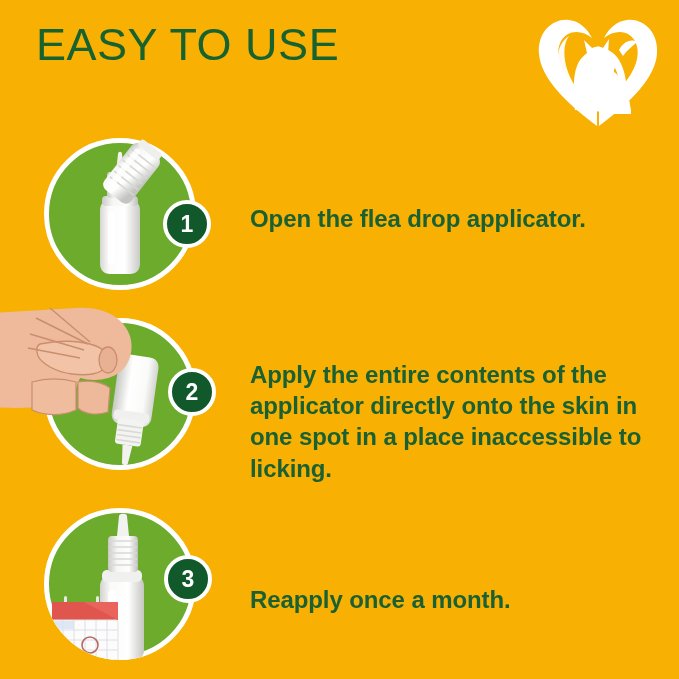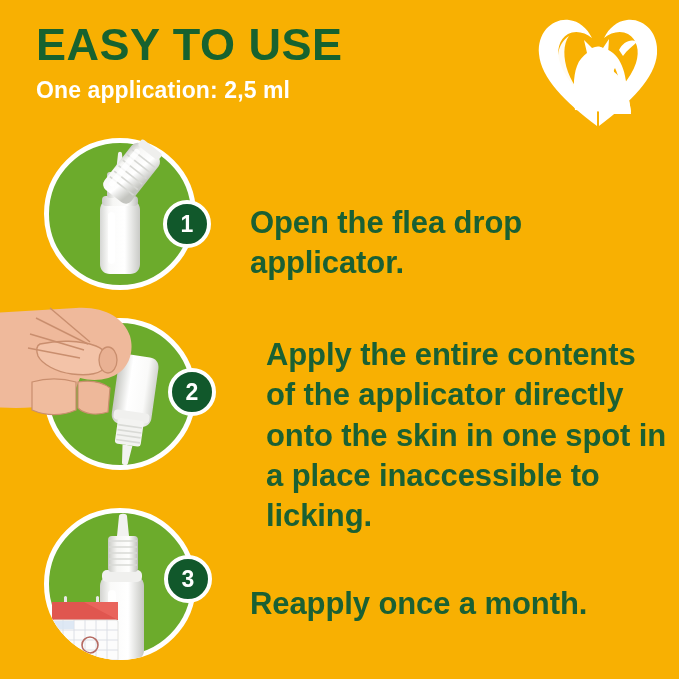--- a/index.html
+++ b/index.html
@@ -19,21 +19,21 @@
   
   .header {
     position: absolute;
     left: 36px;
     top: 22px;
     width: 470px;
   }
   .headline {
     font-family: "Liberation Sans", sans-serif;
     font-size: 45px;
-    font-weight: bold;
+    font-weight: normal;
     color: #17622F;
     letter-spacing: 0.5px;
     line-height: 1.02;
     margin: 0;
     white-space: nowrap;
   }
   .subhead {
     font-family: "Liberation Sans", sans-serif;
     font-size: 23px;
     font-weight: bold;
@@ -85,37 +85,37 @@
     font-size: 23px;
     font-weight: bold;
     display: flex;
     align-items: center;
     justify-content: center;
     z-index: 6;
   }
   .step-text {
     position: absolute;
     font-family: "Liberation Sans", sans-serif;
-    font-size: 31px;
+    font-size: 24px;
     font-weight: bold;
     color: #1A6033;
     line-height: 1.30;
     letter-spacing: -0.1px;
   }
 
   
   #step1 { left: 0; top: 0; }
   #step1 .circle-wrap { left: 44px; top: 138px; }
   #step1 .badge { left: 163px; top: 200px; }
   #step1 .step-text { left: 250px; top: 203px; width: 410px; }
 
   #step2 { left: 0; top: 0; }
   #step2 .circle-wrap { left: 44px; top: 318px; }
   #step2 .badge { left: 168px; top: 368px; }
-  #step2 .step-text { left: 250px; top: 335px; width: 405px; margin-left: 16px; }
+  #step2 .step-text { left: 250px; top: 359px; width: 405px; }
 
   #step3 { left: 0; top: 0; }
   #step3 .circle-wrap { left: 44px; top: 508px; }
   #step3 .badge { left: 164px; top: 555px; }
   #step3 .step-text { left: 250px; top: 584px; width: 410px; }
 
   .art {
     position: absolute;
     left: 0; top: 0;
     width: 152px; height: 152px;
@@ -137,21 +137,20 @@
     pointer-events: none;
   }
 </style>
 </head>
 <body>
 
 <div id="poster">
 
   <div class="header">
     <h1 class="headline">EASY TO USE</h1>
-    <p class="subhead">One application: 2,5 ml</p>
   </div>
 
   <div class="logo">
     <svg width="128" height="118" viewBox="0 0 128 118">
 
       <path d="M62 112 C 30 88 6 64 4 40 C 2 18 18 4 34 6 C 44 7 52 14 57 24
                C 50 18 40 16 33 20 C 24 25 21 37 25 49 C 30 64 44 80 62 96 Z" fill="#FFFFFF"></path>
 
       <path d="M64 112 C 96 88 120 64 122 40 C 124 18 108 4 92 6 C 82 7 74 14 69 24
                C 76 18 86 16 93 20 C 102 25 105 37 101 49 C 96 64 82 80 64 96 Z" fill="#FFFFFF"></path>

